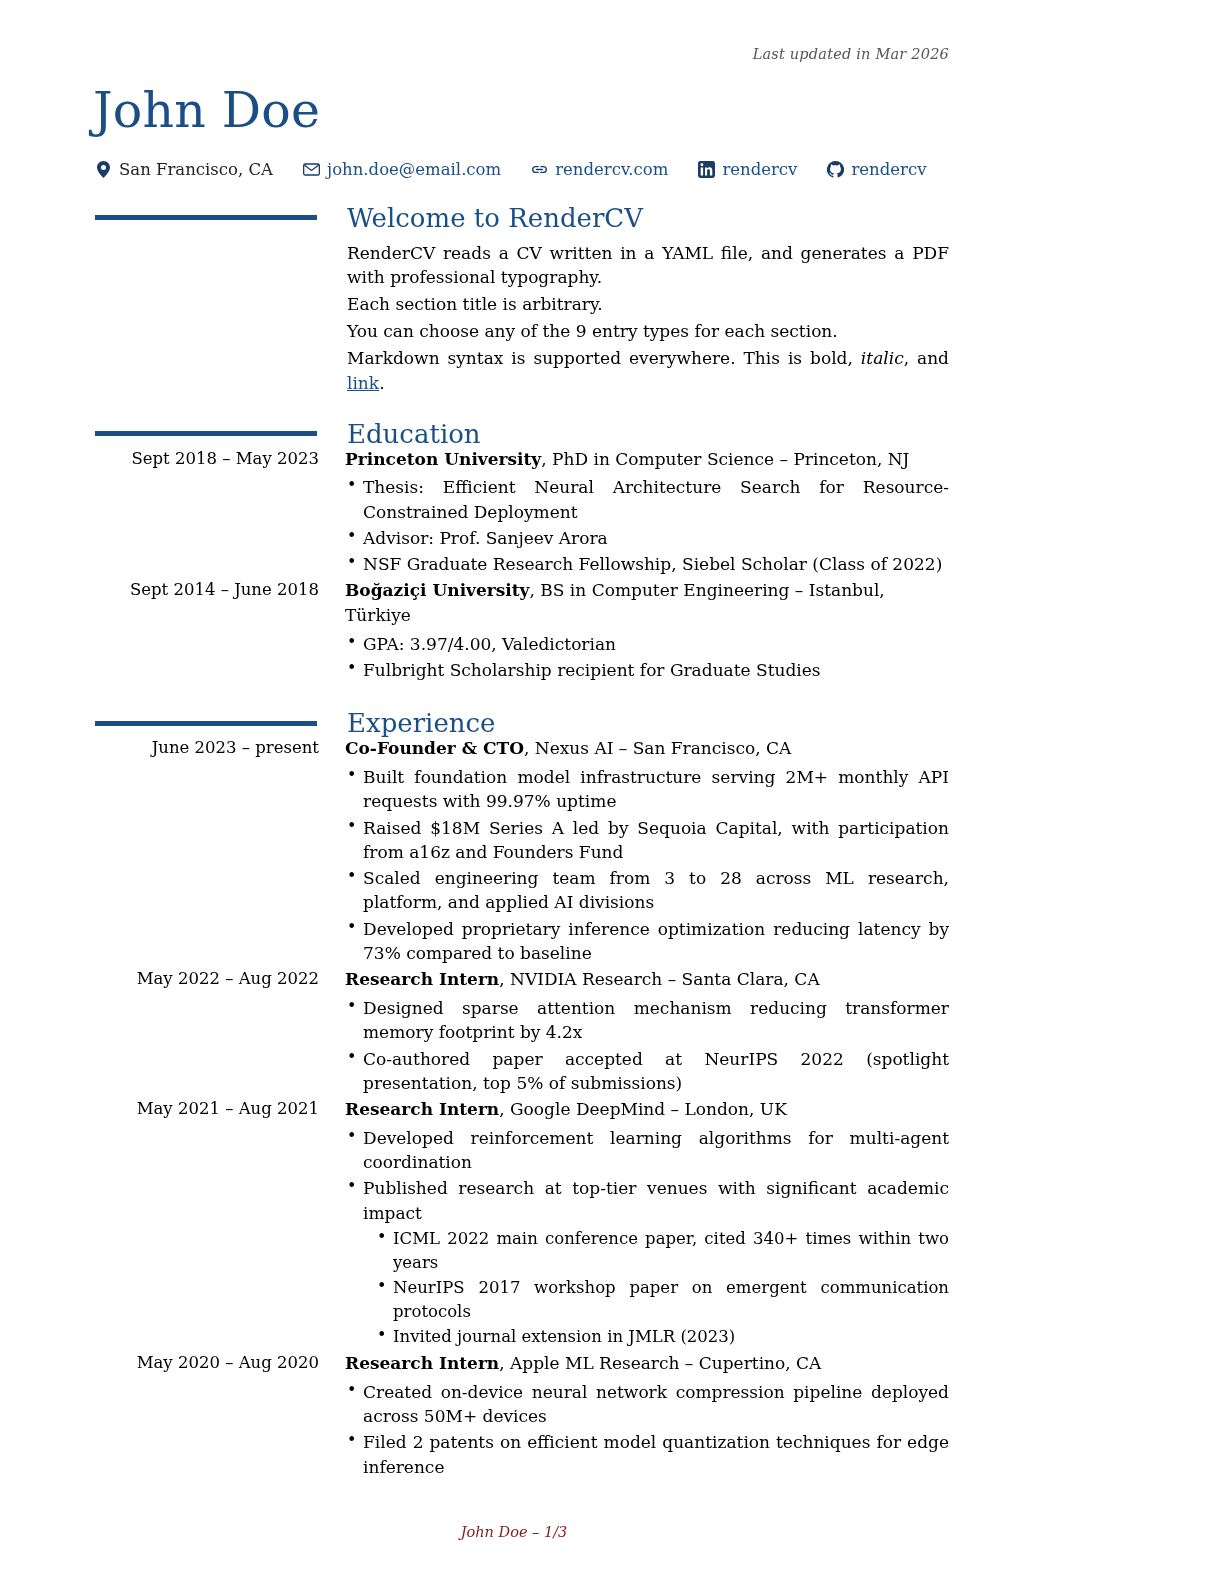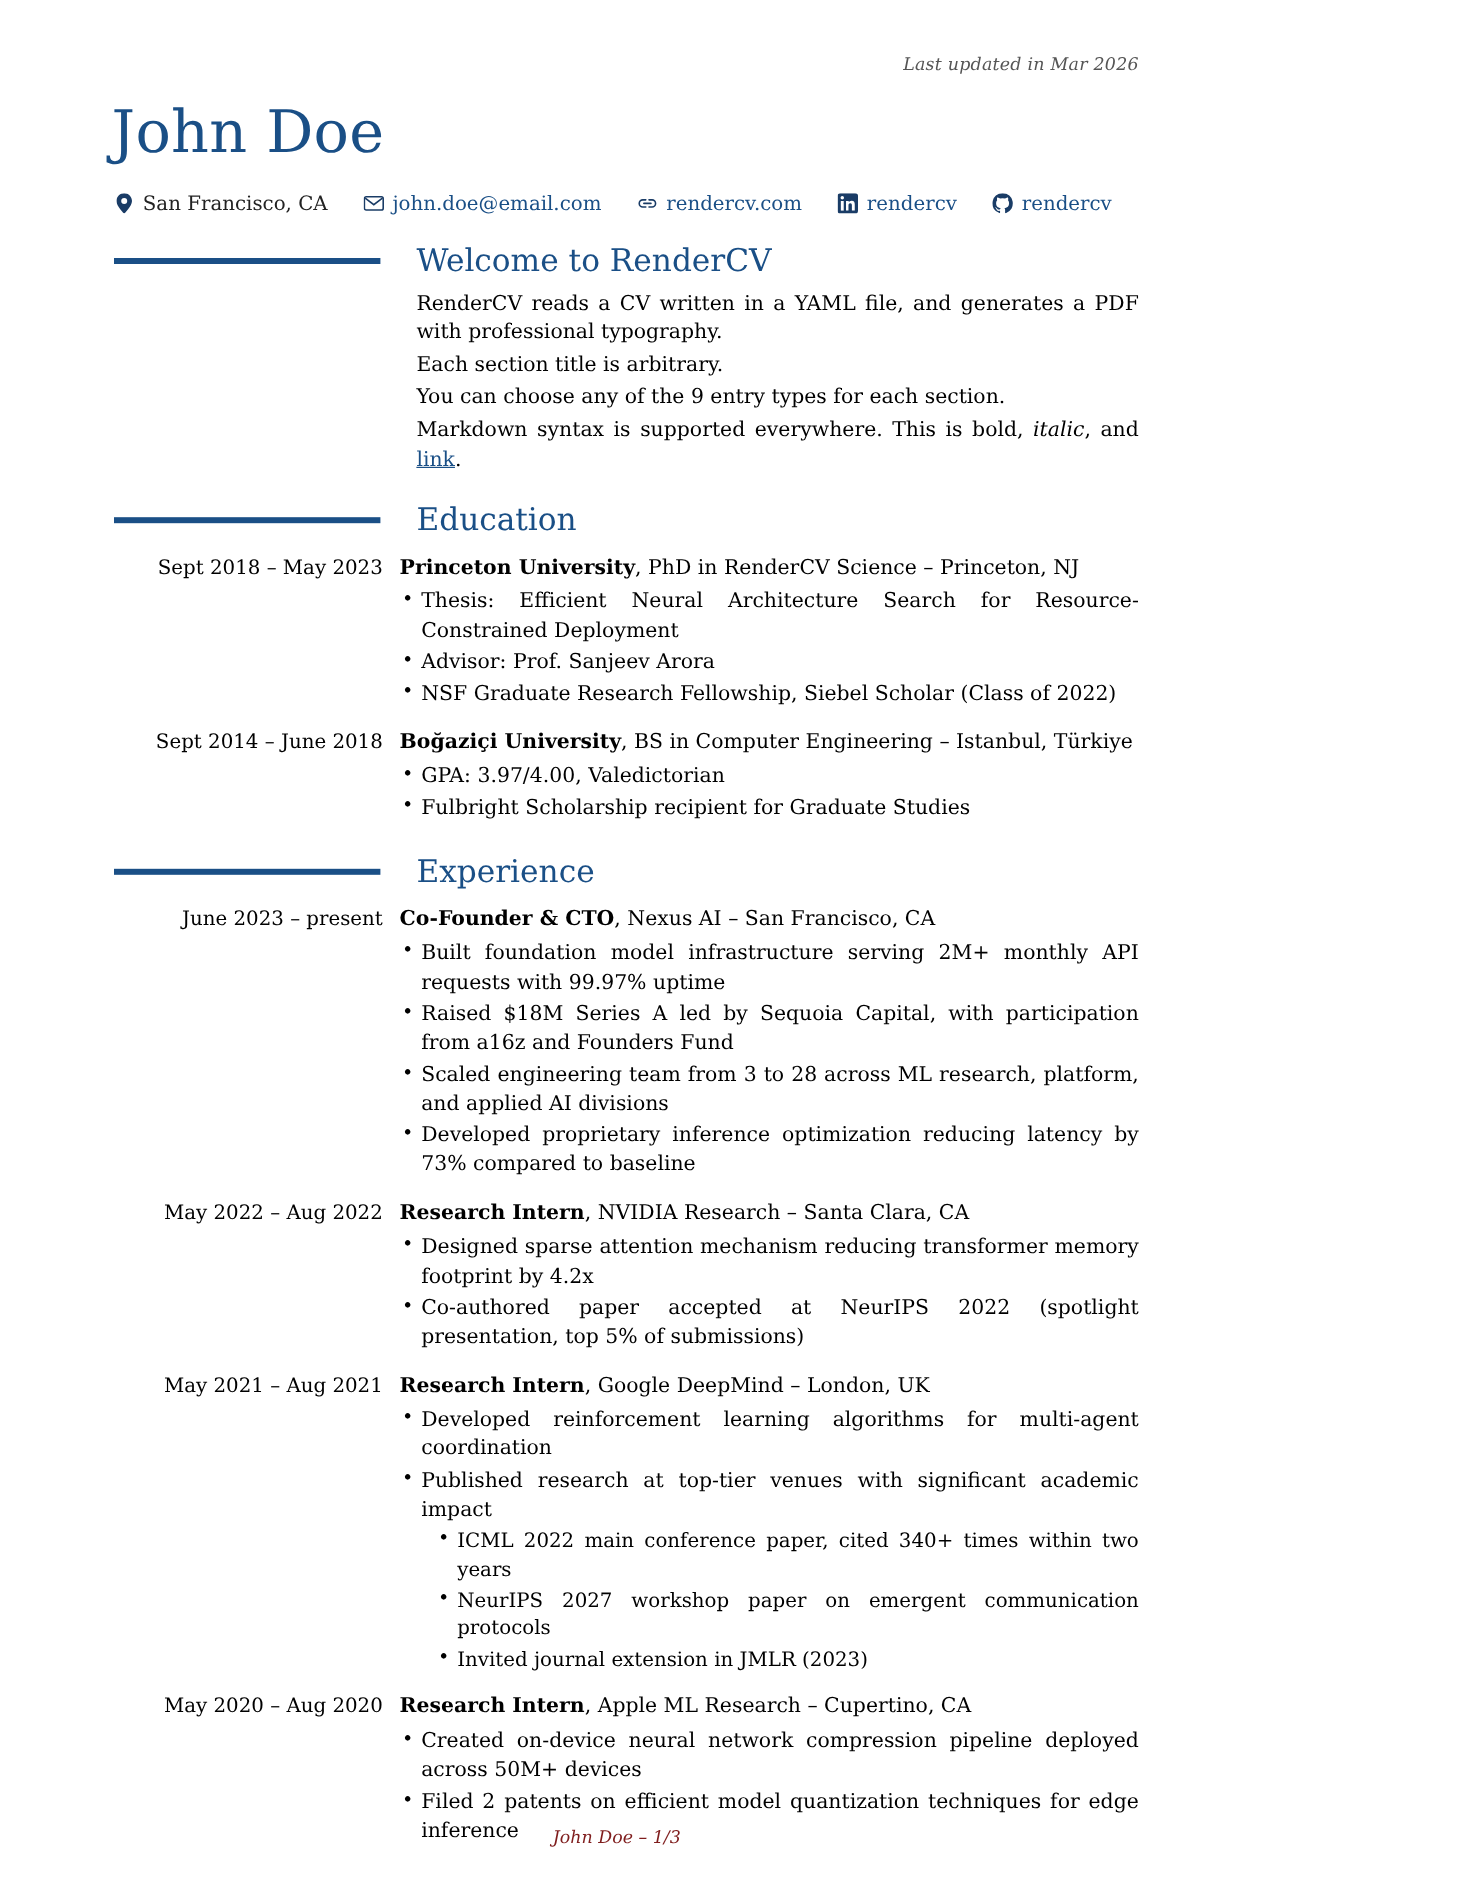--- a/index.html
+++ b/index.html
@@ -99,21 +99,21 @@
     max-width: 768px;
   }
   .para b { font-weight: 400; }
   .para i { font-style: italic; }
   .para a.link {
     color: #1a4f86;
   }
 
   .entry {
     display: flex;
-    margin-top: 14px;
+    gap: 12px;
   }
   .entry:first-child { margin-top: 2px; }
   .entry-date {
     width: 238px;
     flex: 0 0 238px;
     text-align: right;
     padding-right: 14px;
     box-sizing: border-box;
     font-size: 16.5px;
     line-height: 1.45;
@@ -248,21 +248,21 @@
 
   <div class="section">
     <div class="section-head">
       <div class="rule"></div>
       <div class="section-title">Education</div>
     </div>
 
     <div class="entry">
       <div class="entry-date">Sept 2018 – May 2023</div>
       <div class="entry-main">
-        <div class="entry-title"><b>Princeton University</b><span>, PhD in RenderCV Science – Princeton, NJ</span></div>
+        <div class="entry-title"><b>Princeton University</b><span>, PhD in Computer Science – Princeton, NJ</span></div>
         <ul class="bullets">
           <li>Thesis: Efficient Neural Architecture Search for Resource-Constrained Deployment</li>
           <li>Advisor: Prof. Sanjeev Arora</li>
           <li>NSF Graduate Research Fellowship, Siebel Scholar (Class of 2022)</li>
         </ul>
       </div>
     </div>
 
     <div class="entry">
       <div class="entry-date">Sept 2014 – June 2018</div>
@@ -309,21 +309,21 @@
     <div class="entry">
       <div class="entry-date">May 2021 – Aug 2021</div>
       <div class="entry-main">
         <div class="entry-title"><b>Research Intern</b><span>, Google DeepMind – London, UK</span></div>
         <ul class="bullets">
           <li>Developed reinforcement learning algorithms for multi-agent coordination</li>
           <li>
             <span>Published research at top-tier venues with significant academic impact</span>
             <ul class="bullets">
               <li>ICML 2022 main conference paper, cited 340+ times within two years</li>
-              <li>NeurIPS 2027 workshop paper on emergent communication protocols</li>
+              <li>NeurIPS 2017 workshop paper on emergent communication protocols</li>
               <li>Invited journal extension in JMLR (2023)</li>
             </ul>
           </li>
         </ul>
       </div>
     </div>
 
     <div class="entry">
       <div class="entry-date">May 2020 – Aug 2020</div>
       <div class="entry-main">

